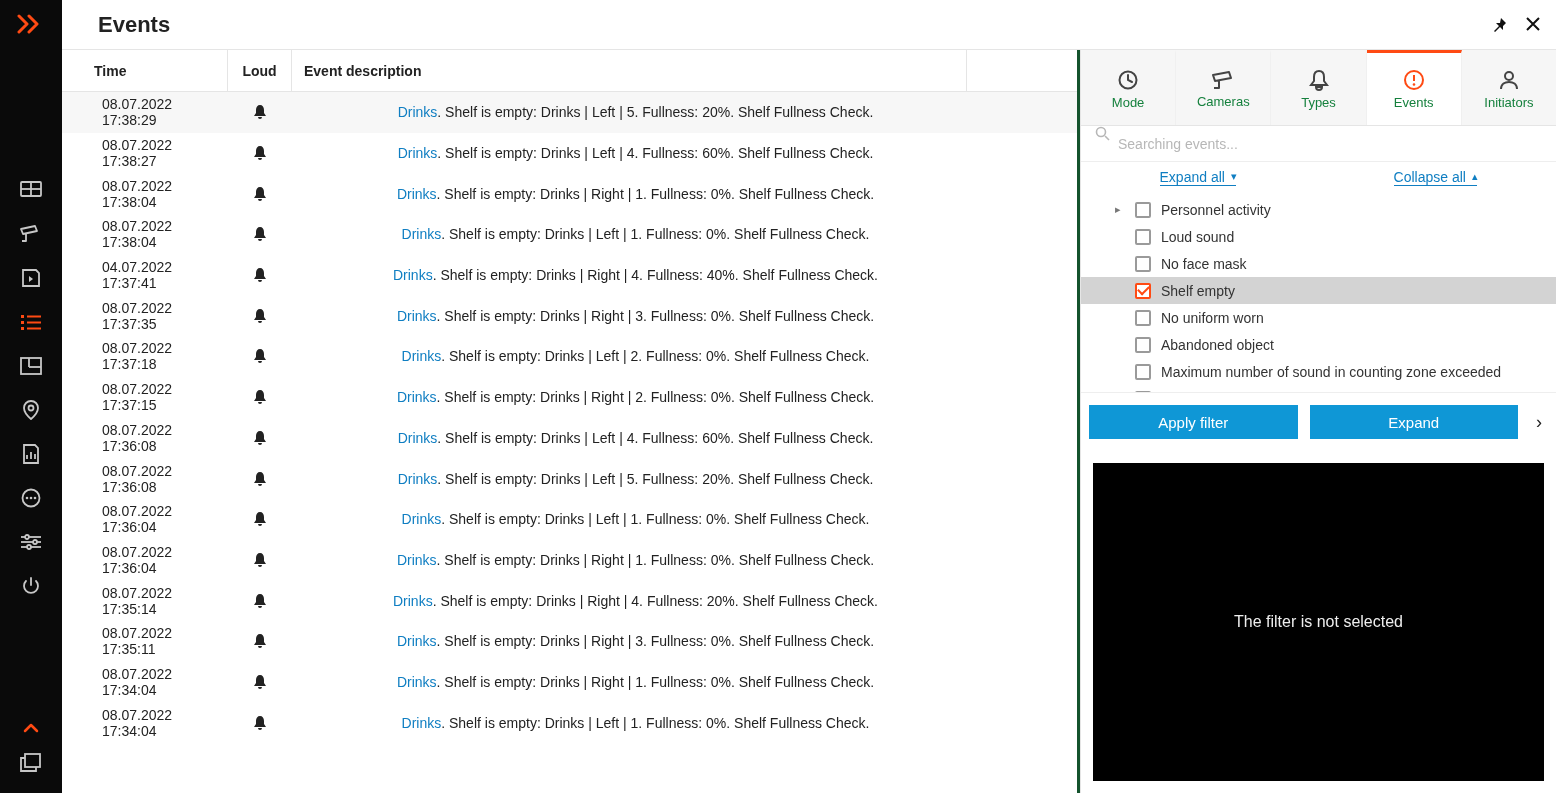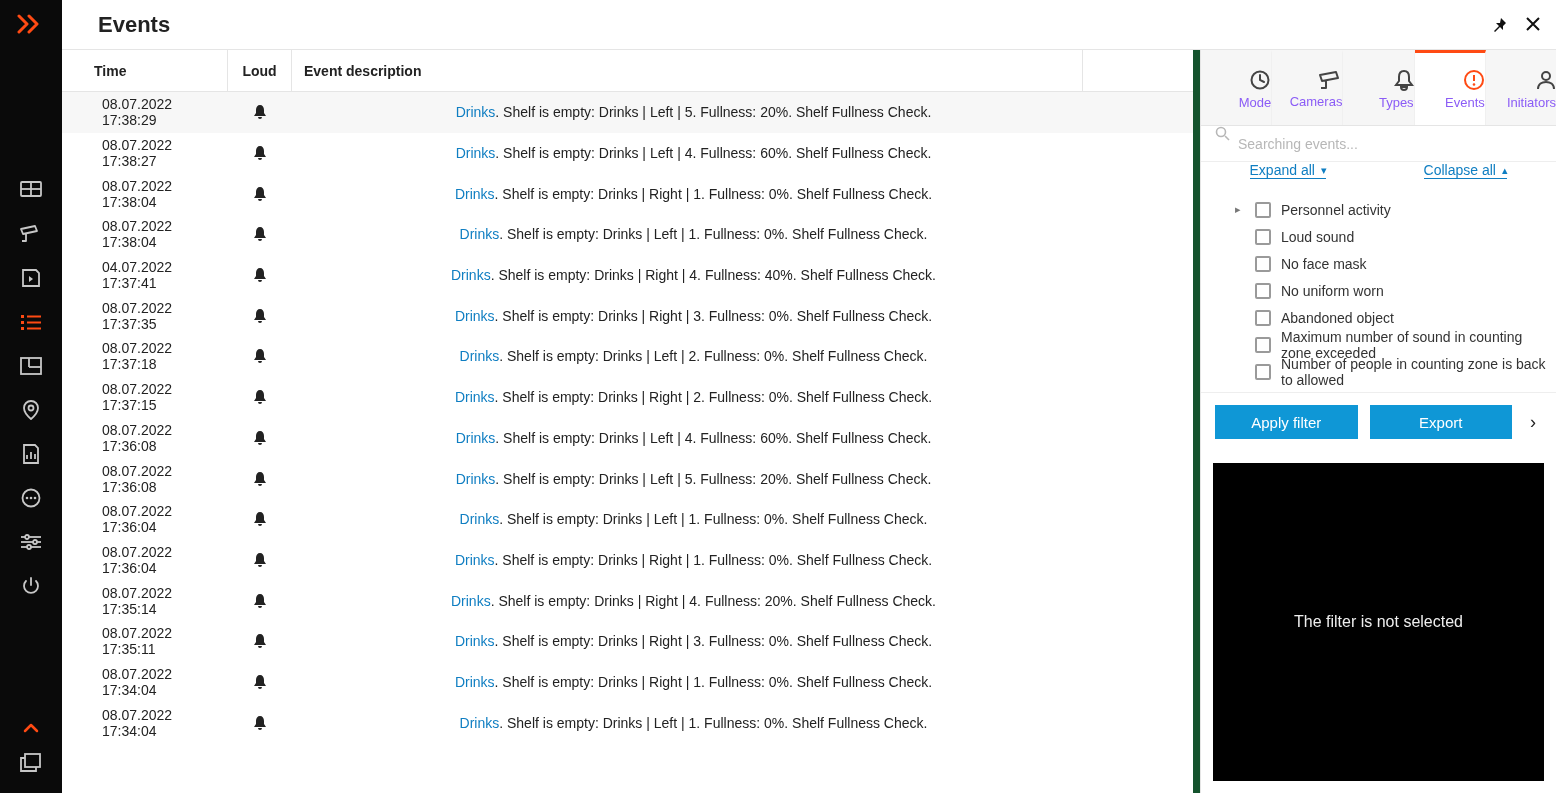--- a/index.html
+++ b/index.html
@@ -17,21 +17,21 @@
 
 
 .topbar { position: absolute; left: 62px; top: 0; right: 0; height: 50px; display: flex; align-items: center; padding: 0 16px 0 36px; background: #fff; border-bottom: 1px solid #e5e5e5;}
 .topbar h1 { font-size: 22px; font-weight: 600; color: #222; }
 .topbar-actions { margin-left: auto; display: flex; gap: 18px; color: #111; }
 
 
 .main { position: absolute; left: 62px; top: 50px; right: 0; bottom: 0; display: flex; }
 
 
-.table-wrap { width: 1138px; border-right: 7px solid #14532d; display: flex; flex-direction: column; }
+.table-wrap { width: 1018px; border-right: 3px solid #14532d; display: flex; flex-direction: column; }
 .thead { height: 42px; display: flex; align-items: center; border-bottom: 1px solid #e5e5e5; font-weight: 600; color: #222; font-size: 14px; }
 .col-time   { width: 166px; padding-left: 32px; border-right: 1px solid #e5e5e5; height: 100%; display:flex; align-items:center;}
 .col-type   { width: 64px;  text-align: center; border-right: 1px solid #e5e5e5; height:100%; display:flex; align-items:center; justify-content:center;}
 .col-desc   { flex: 1; padding-left: 12px; border-right: 1px solid #e5e5e5; height:100%; display:flex; align-items:center;}
 .col-extra  { width: 110px; height:100%; }
 .tbody { flex: 1; overflow-y: auto; position: relative; }
 .tbody::-webkit-scrollbar { width: 10px; }
 .tbody::-webkit-scrollbar-thumb { background: #b0b0b0; border-radius: 5px; }
 .tbody::-webkit-scrollbar-track { background: transparent; }
 .row { height: 40.7px; display: flex; align-items: center; font-size: 14px; color: #222; }
@@ -39,47 +39,47 @@
 .row .cell-time { width: 166px; padding-left: 40px; color: #222; }
 .row .cell-type { width: 64px; display:flex; align-items:center; justify-content:center; }
 .row .cell-desc { flex: 1; padding-left: 12px; white-space: nowrap; overflow: hidden; text-overflow: ellipsis; text-align: center; }
 .row .cell-extra { width: 110px; }
 .row .camera-link { color: #0f7ec2; }
 .row .desc-text { color: #222; }
 
 
 .panel { flex: 1; display: flex; flex-direction: column; border-left: 1px solid #e5e5e5; }
 .tabs { height: 76px; display: flex; border-bottom: 1px solid #e5e5e5; }
-.tab { flex: 1; display: flex; flex-direction: column; align-items: flex-end; justify-content: center; gap: 4px; font-size: 13px; color: #8b5cf6; cursor: pointer; border-right: 1px solid #f0f0f0; }
+.tab { flex: 1; display: flex; flex-direction: column; align-items: center; justify-content: center; gap: 4px; font-size: 13px; color: #15803d; cursor: pointer; border-right: 1px solid #f0f0f0; }
 .tab:last-child { border-right: none; }
 .tab.active { border-top: 3px solid #ff4a13; background: #fff; }
 .tab:not(.active) { background: #f6f6f6; border-top: 3px solid transparent;}
 .tab .tab-ico { color: #444; }
 .tab.active .tab-ico { color: #ff4a13; }
 
 .search-row { height: 36px; display: flex; padding: 0 14px; border-bottom: 1px solid #eee; color: #9a9a9a; gap: 8px;}
 .search-row input { flex:1; border:none; outline:none; font-size:14px; color:#333; }
 .search-row input::placeholder { color:#b7b7b7; }
 
-.expand-row { height: 30px; display: flex; align-items: flex-start; justify-content: space-around; font-size: 14px; }
+.expand-row { height: 30px; display: flex; align-items: center; justify-content: space-around; font-size: 14px; }
 .expand-link { color: #0f7ec2; border-bottom: 1px solid #0f7ec2; cursor: pointer; display:flex; align-items:center; gap:6px;}
 .expand-link .chev { border-bottom:none; font-size:11px; }
 
 .filter-tree { height: 200px; overflow-y: auto; position: relative; padding: 4px 0; }
 .filter-tree::-webkit-scrollbar { width: 10px; }
 .filter-tree::-webkit-scrollbar-thumb { background: #b0b0b0; border-radius: 5px; }
 .filter-item { height: 27px; display: flex; align-items: center; gap: 10px; padding-left: 54px; font-size: 14px; color: #333; }
 .filter-item .tree-chev { position:absolute; left: 34px; color:#777; font-size:11px;}
 .filter-item.has-children { position: relative; }
 .filter-item.highlight { background: #d3d3d3; }
 .chk { width: 16px; height: 16px; border: 2px solid #9a9a9a; border-radius: 2px; display:flex; align-items:center; justify-content:center; background:#fff; flex-shrink:0;}
 .chk.checked { border-color: #ff4a13; }
 .chk.checked::after { content:""; width:9px; height:5px; border-left:2px solid #ff4a13; border-bottom:2px solid #ff4a13; transform: rotate(-45deg) translate(1px,-1px);}
 
-.action-row { padding: 12px 14px; display: flex; gap: 12px; align-items: center; border-top:1px solid #eee;}
+.action-row { padding: 12px 8px; display: flex; gap: 12px; align-items: center; border-top:1px solid #eee;}
 .btn-primary { flex:1; height: 34px; background: #0f97d6; color: #fff; border: none; font-size: 15px; cursor: pointer; }
 .show-more { width: 18px; text-align:center; color:#222; font-size:18px; cursor:pointer;}
 
 .preview { margin: 12px; flex:1; background:#000; display:flex; align-items:center; justify-content:center; color:#eee; font-size:16px; }
 
 svg { display:block; }
 </style>
 </head>
 <body>
 
@@ -440,39 +440,43 @@
           <span>Personnel activity</span>
         </div>
         <div class="filter-item">
           <span class="chk"></span>
           <span>Loud sound</span>
         </div>
         <div class="filter-item">
           <span class="chk"></span>
           <span>No face mask</span>
         </div>
+        <div class="filter-item highlight">
+          <span class="chk checked"></span>
+          <span>Shelf empty</span>
+        </div>
         <div class="filter-item">
           <span class="chk"></span>
           <span>No uniform worn</span>
         </div>
         <div class="filter-item">
           <span class="chk"></span>
           <span>Abandoned object</span>
         </div>
         <div class="filter-item">
           <span class="chk"></span>
           <span>Maximum number of sound in counting zone exceeded</span>
         </div>
         <div class="filter-item">
           <span class="chk"></span>
           <span>Number of people in counting zone is back to allowed</span>
         </div>
       </div>
     <div class="action-row">
       <button class="btn-primary">Apply filter</button>
-      <button class="btn-primary">Export</button>
+      <button class="btn-primary">Expand</button>
       <span class="show-more">›</span>
     </div>
     <div class="preview">
       <span>The filter is not selected</span>
     </div>
   </div>
 </div>
 
 </body></html>

